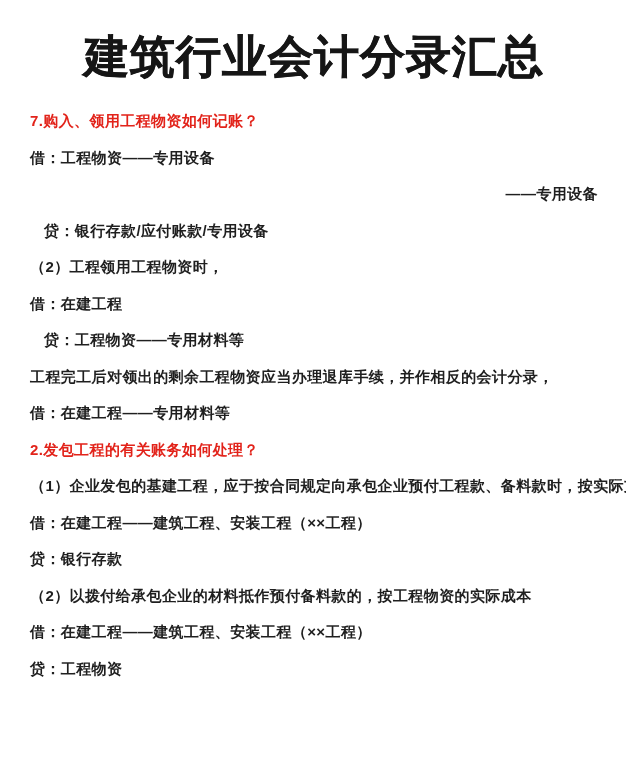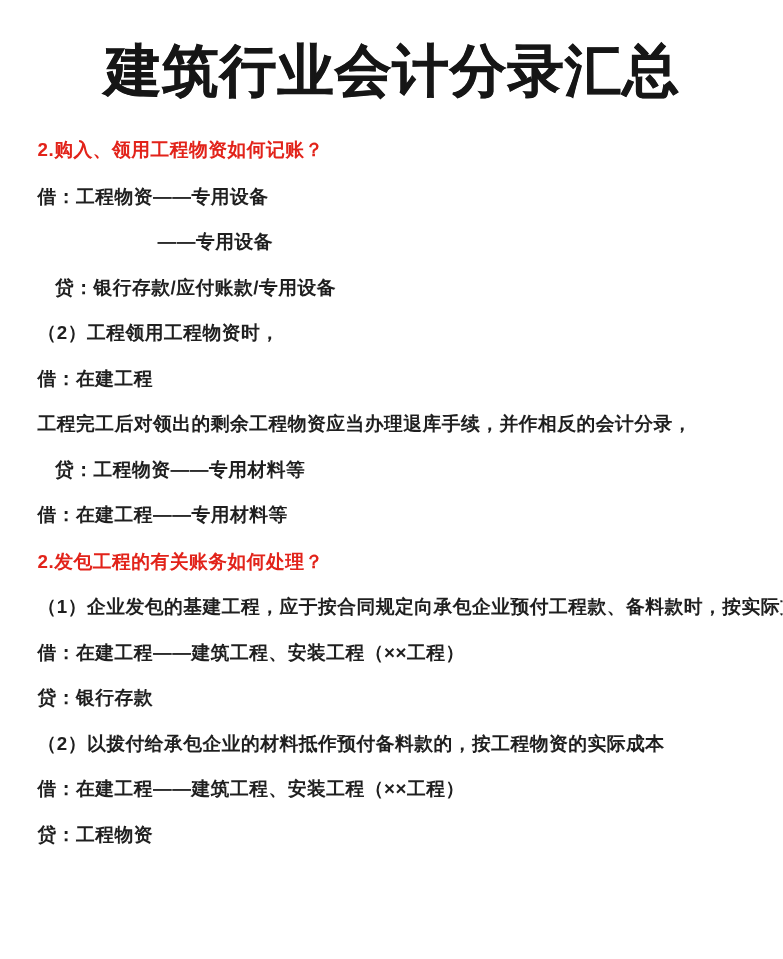--- a/index.html
+++ b/index.html
@@ -36,36 +36,36 @@
     color: var(--ink);
   }
   .content p {
     margin: 0;
     line-height: 36.5px;
     white-space: nowrap;
   }
   .content p.heading { color: var(--red); }
   .indent-0 { padding-left: 0; }
   .indent-1 { padding-left: 14px; }
-  .indent-2 { padding-left: 96px; }
+  .indent-2 { padding-left: 96px; text-align: right; }
 </style>
 </head>
 <body>
 
 <div class="doc">
   <h1 class="title">建筑行业会计分录汇总</h1>
   <div class="content" id="content">
-      <p class="heading">2.购入、领用工程物资如何记账？</p>
+      <p class="heading">7.购入、领用工程物资如何记账？</p>
       <p class="line indent-0">借：工程物资——专用设备</p>
       <p class="line indent-2">——专用设备</p>
       <p class="line indent-1">贷：银行存款/应付账款/专用设备</p>
       <p class="line indent-0">（2）工程领用工程物资时，</p>
       <p class="line indent-0">借：在建工程</p>
+      <p class="line indent-1">贷：工程物资——专用材料等</p>
       <p class="line indent-0">工程完工后对领出的剩余工程物资应当办理退库手续，并作相反的会计分录，</p>
-      <p class="line indent-1">贷：工程物资——专用材料等</p>
       <p class="line indent-0">借：在建工程——专用材料等</p>
       <p class="heading">2.发包工程的有关账务如何处理？</p>
       <p class="line indent-0">（1）企业发包的基建工程，应于按合同规定向承包企业预付工程款、备料款时，按实际支</p>
       <p class="line indent-0">借：在建工程——建筑工程、安装工程（××工程）</p>
       <p class="line indent-0">贷：银行存款</p>
       <p class="line indent-0">（2）以拨付给承包企业的材料抵作预付备料款的，按工程物资的实际成本</p>
       <p class="line indent-0">借：在建工程——建筑工程、安装工程（××工程）</p>
       <p class="line indent-0">贷：工程物资</p>
     </div>
 </div>

